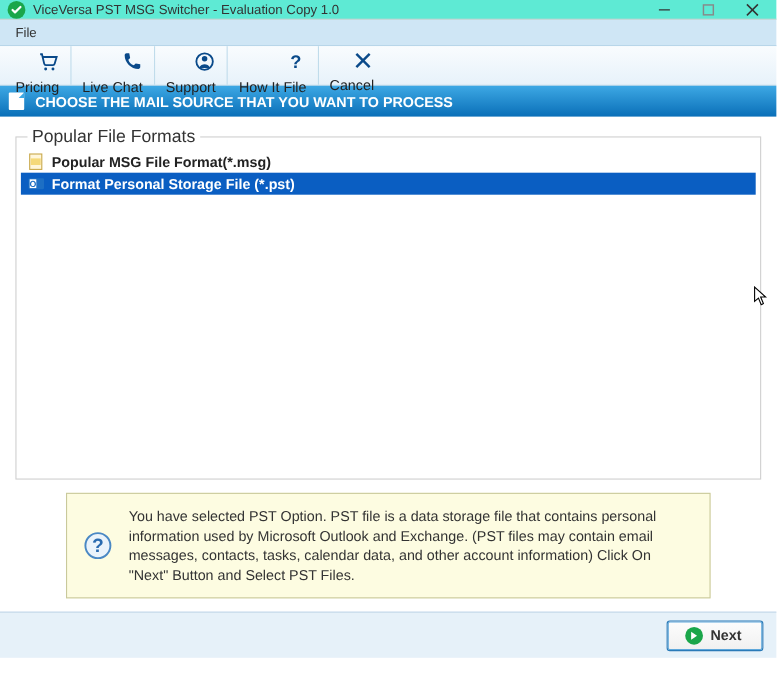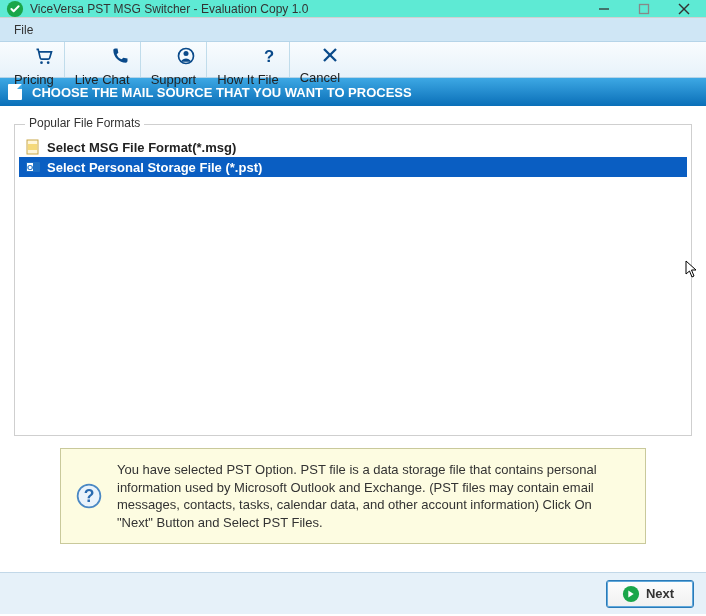--- a/index.html
+++ b/index.html
@@ -127,21 +127,21 @@
       height: 312px;
       padding: 12px 4px 4px 4px;
       background:#fff;
     }
     .group-label {
       position: absolute;
       top: -9px;
       left: 10px;
       background: #fff;
       padding: 0 4px;
-      font-size: 12px;
+      font-size: 16px;
       color: #333;
     }
     .list {
       width: 100%;
     }
     .row {
       display: flex;
       align-items: center;
       gap: 6px;
       padding: 2px 6px;
@@ -182,21 +182,20 @@
 
     .footer {
       height: 42px;
       background: #e6f1f9;
       border-top: 1px solid #c2d8e8;
       display: flex;
       align-items: center;
       justify-content: flex-end;
       padding: 0 12px;
       gap: 10px;
-      margin-top: 16px;
     }
     .action-btn {
       display: flex;
       align-items: center;
       gap: 6px;
       background: linear-gradient(#fdfdfd, #f0f0f0);
       border: 1px solid #b9b9b9;
       border-radius: 3px;
       padding: 4px 14px 4px 10px;
       font-size: 13px;
@@ -316,31 +315,31 @@
   <div class="group">
     <div class="group-label">Popular File Formats</div>
     <div class="list">
       <div class="row">
         <span class="ficon">
           <svg viewBox="0 0 16 16" width="16" height="16">
               <rect x="2" y="1" width="11" height="14" fill="#fff6da" stroke="#c9a84a"></rect>
               <rect x="3" y="5" width="9" height="6" fill="#f5d97a"></rect>
             </svg>
         </span>
-        <span>Select MSG File Format(*.msg)</span>
+        <span>Popular MSG File Format(*.msg)</span>
       </div>
       <div class="row selected">
         <span class="ficon">
           <svg viewBox="0 0 16 16" width="16" height="16">
               <rect x="1" y="3" width="14" height="10" rx="1" fill="#1d6fc4"></rect>
               <rect x="2" y="4" width="6" height="8" fill="#fff"></rect>
               <text x="5" y="11" text-anchor="middle" font-size="8" font-weight="bold" fill="#1d6fc4">O</text>
             </svg>
         </span>
-        <span>Select Personal Storage File (*.pst)</span>
+        <span>Format Personal Storage File (*.pst)</span>
       </div>
     </div>
   </div>
 
   <div class="info-box">
     <span class="help-icon">
       <svg viewBox="0 0 32 32" width="28" height="28">
         <circle cx="16" cy="16" r="13" fill="#eaf3fb" stroke="#4a88c4" stroke-width="2"></circle>
         <text x="16" y="23" text-anchor="middle" font-size="20" font-weight="bold" fill="#2a6bb0">?</text>
       </svg>

